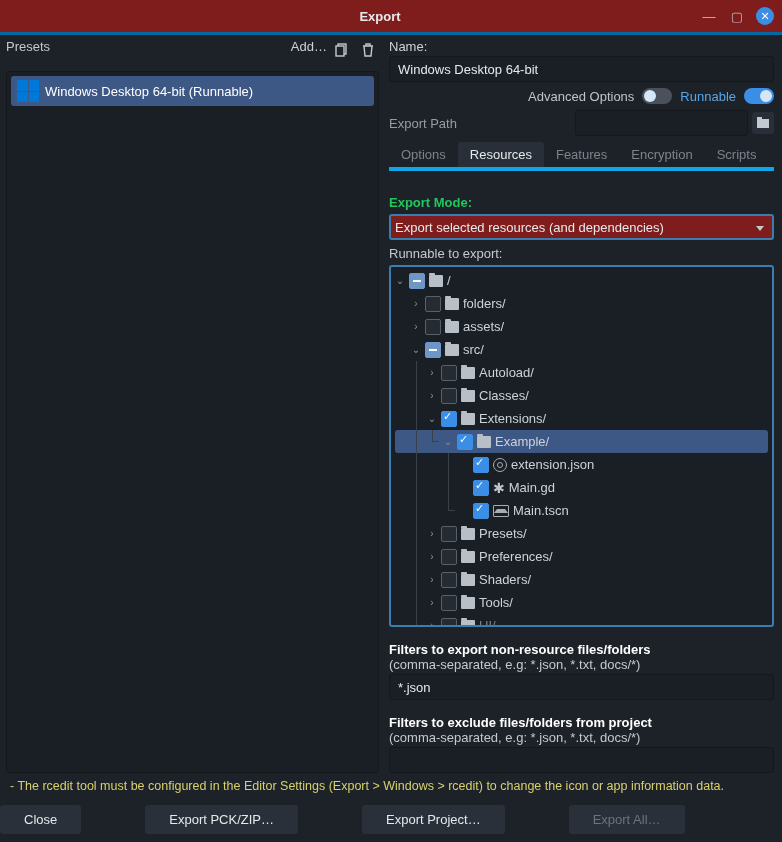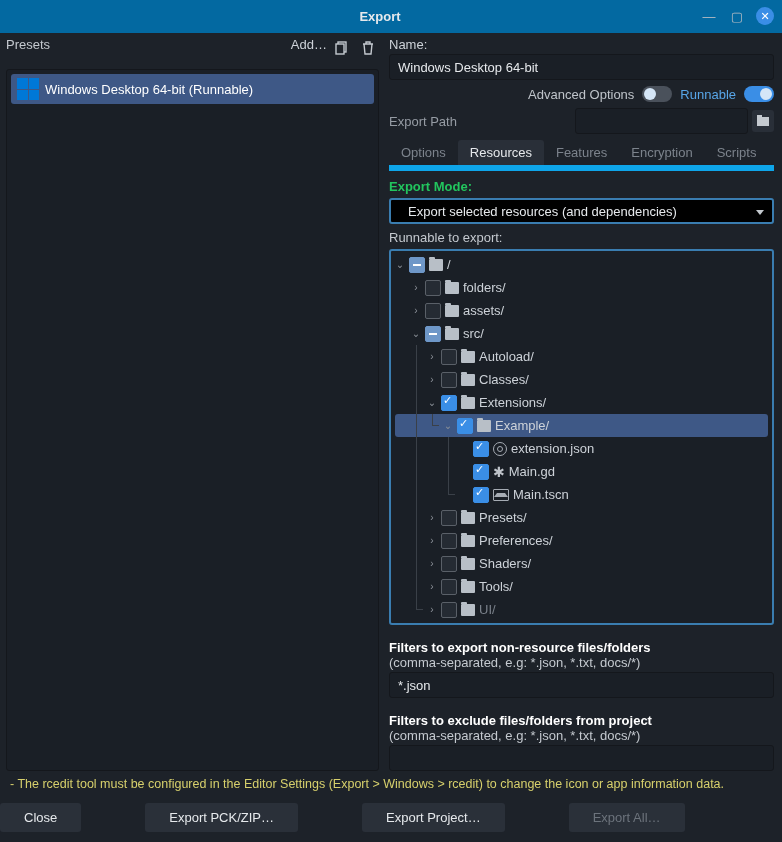--- a/index.html
+++ b/index.html
@@ -1,16 +1,16 @@
 <!DOCTYPE html>
 <html><head>
 <meta charset="utf-8">
 <style>
 html,body{margin:0;padding:0;width:782px;height:842px;background:#1d2229;font-family:"Segoe UI",Arial,sans-serif;font-size:13px;color:#cdd2d8;overflow:hidden}
-.titlebar{display:flex;align-items:center;height:32px;background:#0369a1;border-bottom:1px solid #0369a1}
+.titlebar{display:flex;align-items:center;height:32px;background:#7f1d1d;border-bottom:3px solid #0369a1}
 .title{flex:1;text-align:center;font-weight:700;color:#e6e9ec}
 .winbtns{display:flex;gap:10px;padding-right:8px}
 .winbtn{width:18px;height:18px;display:flex;align-items:center;justify-content:center;cursor:pointer;color:#b6bcc4}
 .closebtn{width:18px;height:18px;border-radius:50%;background:#3a8ee6;color:#fff;display:flex;align-items:center;justify-content:center;font-size:11px}
 .content{display:flex;height:738px}
 .left{width:385px;padding:4px 6px 0 6px;box-sizing:border-box;display:flex;flex-direction:column}
 .right{flex:1;padding:4px 8px 0 4px;box-sizing:border-box;display:flex;flex-direction:column}
 .rowhdr{display:flex;align-items:flex-start;height:28px}
 .rowhdr .lbl{flex:1;color:#c4c9cf}
 .iconbtn{width:22px;height:22px;display:flex;align-items:center;justify-content:center;cursor:pointer;color:#c4c9cf;margin-left:4px}
@@ -26,25 +26,25 @@
 .toggle.off{background:#4a515b}
 .toggle.on{background:#3a8ee6}
 .toggle .knob{position:absolute;width:12px;height:12px;border-radius:50%;background:#d5e6f7;top:2px}
 .toggle.off .knob{left:2px}
 .toggle.on .knob{right:2px}
 .runlbl{color:#58a6e8}
 .pathrow{display:flex;align-items:center;gap:4px;margin-bottom:6px}
 .pathrow .lbl{width:182px;color:#969ca4}
 .pathrow .input{flex:1;margin:0}
 .browseicon{width:22px;height:22px;display:flex;align-items:center;justify-content:center;background:#292f38;border-radius:3px;cursor:pointer;color:#c4c9cf}
-.tabs{display:flex;border-bottom:6px solid #0ea5e9;margin-bottom:6px}
+.tabs{display:flex;border-bottom:4px solid #0ea5e9;margin-bottom:22px}
 .tab{padding:5px 12px;color:#7c838c;cursor:pointer;border-top-left-radius:3px;border-top-right-radius:3px}
 .tab.active{background:#292f38;color:#e6e9ec}
 .sectionlbl{color:#22c55e;font-weight:700;margin:2px 0 4px 0}
-.select{width:100%;height:26px;background:#000000;border:2px solid #3a7db0;border-radius:3px;color:#e6e9ec;padding:0 17px;margin-bottom:6px;position:relative;display:flex;align-items:center;box-sizing:border-box}
+.select{width:100%;height:26px;background:#7f1d1d;border:2px solid #3a7db0;border-radius:3px;color:#e6e9ec;padding:0 4px;margin-bottom:6px;position:relative;display:flex;align-items:center;box-sizing:border-box}
 .select::after{content:"";position:absolute;right:8px;top:10px;border:4px solid transparent;border-top:5px solid #c4c9cf}
 .reslbl{color:#c4c9cf;margin-bottom:4px}
 .tree{flex:1;background:#1a1f26;border:2px solid #3a7db0;border-radius:3px;padding:2px 0;overflow:hidden;position:relative}
 .treerow{display:flex;align-items:center;height:23px;gap:4px;padding-right:6px}
 .treerow.sel{background:#3e5886;border-radius:3px;margin:0 4px}
 .chev{width:10px;text-align:center;color:#8a9098;cursor:pointer;font-size:10px}
 .chev.empty{visibility:hidden}
 .cb{width:14px;height:14px;border:1px solid #5a6068;border-radius:2px;background:#252b33;cursor:pointer;flex-shrink:0;position:relative}
 .cb.checked{background:#3a8ee6;border-color:#3a8ee6}
 .cb.checked::after{content:"✓";position:absolute;color:#fff;font-size:11px;left:1px;top:-2px}

